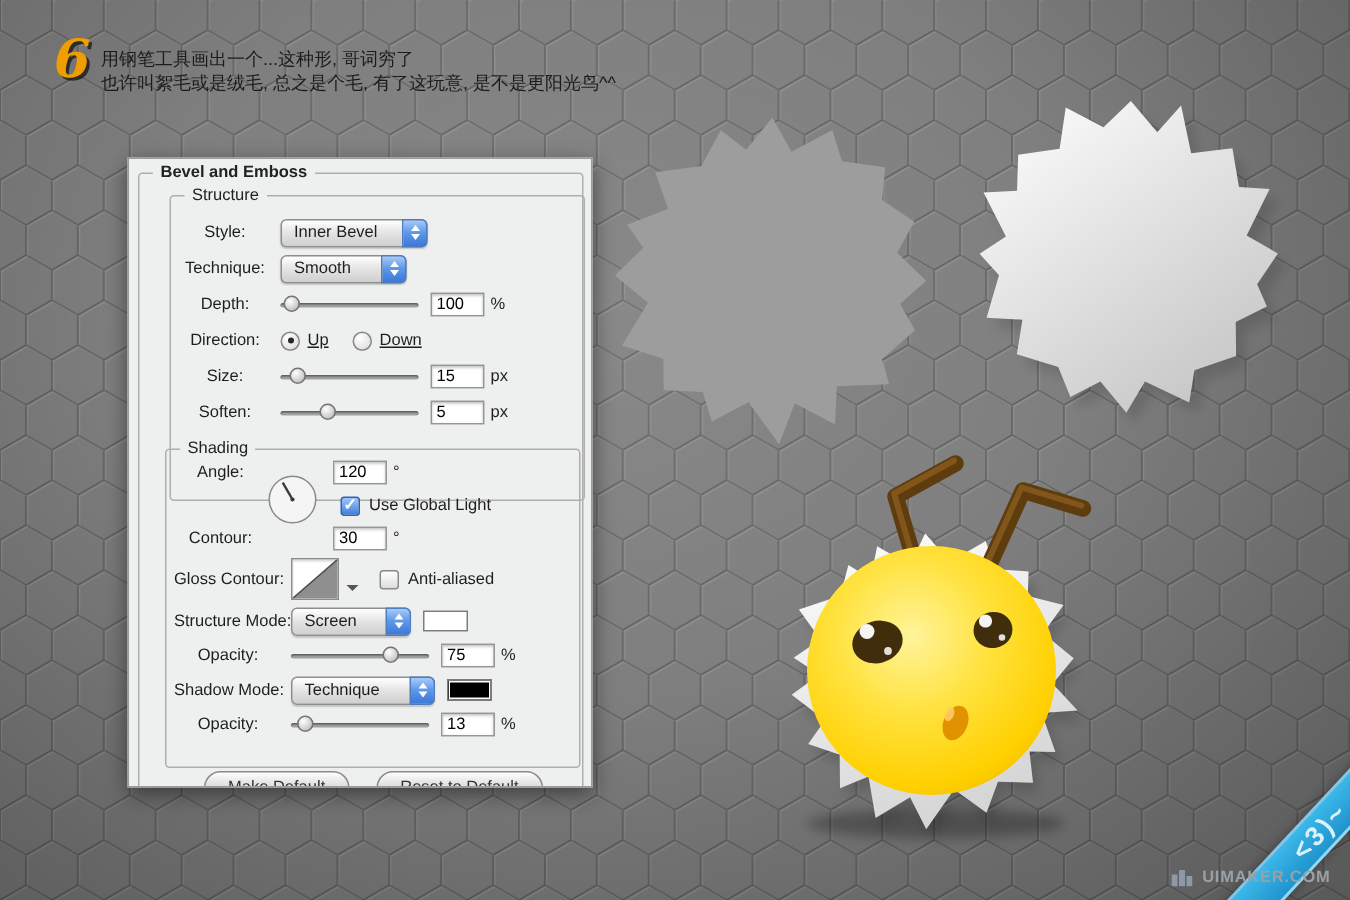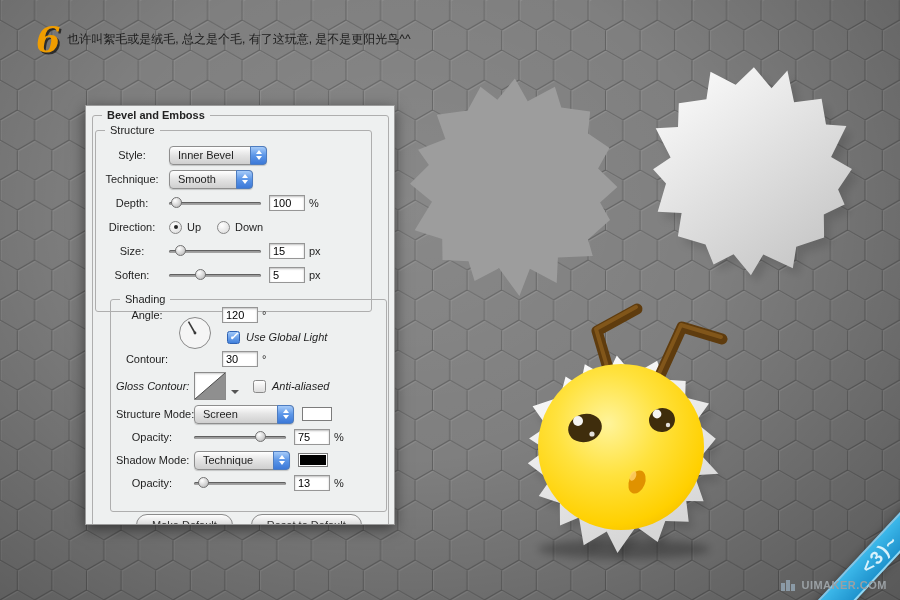--- a/index.html
+++ b/index.html
@@ -15,21 +15,21 @@
   .t-lines{font-size:12px;line-height:15.5px;padding-top:8px;}
   .code{font-family:"Liberation Mono",monospace;font-size:11.5px;}
   .red{color:#8a2717;}
   
   .dialog{position:absolute;left:85px;top:105px;width:310px;height:420px;background:#eef0f0;
     border:1px solid #9a9a9a;box-shadow:0 4px 14px rgba(0,0,0,0.5);overflow:hidden;font-size:11px;color:#1e1e1e;}
   .group{position:absolute;border:1px solid #aeaeae;border-radius:3px;}
   .group-title{position:absolute;top:-7px;left:9px;background:#eef0f0;padding:0 5px;font-size:11px;color:#222;white-space:nowrap;}
   .group-title.bold{font-weight:bold;}
   .outer{left:6px;top:9px;width:297px;height:440px;}
-  .structure-box{left:2px;top:14px;width:277px;height:182px;padding:12px 4px 0 5px;}
+  .structure-box{left:20px;top:14px;width:277px;height:204px;padding:12px 4px 0 5px;}
   .shading-box{left:17px;top:183px;width:277px;height:213px;padding:4px 4px 0 5px;}
   .row{display:flex;align-items:center;height:24px;}
   .shading-box .row{height:22px;}
   .lbl{width:62px;text-align:center;margin-right:6px;flex:none;white-space:nowrap;}
   .lbl.w72{width:72px;}
   .mac-select{height:19px;border:1px solid #8e8e8e;border-radius:4px;position:relative;flex:none;
     background:linear-gradient(#ffffff,#e4e4e4 48%,#cfcfcf);display:flex;align-items:center;
     padding:0 22px 0 8px;box-shadow:0 1px 1px rgba(0,0,0,0.18);}
   .sel-text{white-space:nowrap;overflow:hidden;}
   .stepper{position:absolute;right:-1px;top:-1px;bottom:-1px;width:17px;border-radius:0 4px 4px 0;
@@ -41,29 +41,29 @@
   .groove{position:absolute;left:0;right:0;top:6px;height:3px;background:#a2a2a2;border-radius:2px;
     box-shadow:inset 0 1px 1px rgba(0,0,0,0.45);}
   .thumb{position:absolute;top:1px;width:11px;height:11px;margin-left:-5px;border-radius:50%;
     background:radial-gradient(circle at 35% 30%,#ffffff,#cdcdcd 65%,#9c9c9c);border:1px solid #737373;}
   .field{width:36px;height:16px;border:1px solid #969696;background:#fff;font-size:11px;
     font-family:"Liberation Sans",sans-serif;padding:0 3px;box-shadow:inset 0 1px 2px rgba(0,0,0,0.25);flex:none;}
   .unit{margin-left:4px;}
   .radio{width:13px;height:13px;border-radius:50%;border:1px solid #878787;flex:none;
     background:radial-gradient(circle at 35% 30%,#fff,#d8d8d8);display:inline-block;position:relative;margin-right:5px;}
   .radio.checked::after{content:"";position:absolute;left:3.5px;top:3.5px;width:4px;height:4px;border-radius:50%;background:#262626;}
-  .radio-lbl{margin-right:16px;}
+  .radio-lbl{margin-right:16px;text-decoration:underline;}
   .checkbox{width:13px;height:13px;border:1px solid #8a8a8a;border-radius:2.5px;flex:none;
     background:linear-gradient(#fff,#ddd);display:inline-flex;align-items:center;justify-content:center;margin-right:6px;}
   .checkbox.checked{background:linear-gradient(#9ec7f9,#3f7fdc);border-color:#2f63b4;color:#fff;font-weight:bold;}
   .checkbox.checked::after{content:"✓";font-size:11px;margin-top:-1px;}
   .spacer38{width:38px;flex:none;}
-  .cb-row{margin-left:111px;font-style:italic;}
+  .cb-row{margin-left:111px;}
   .dial{position:absolute;left:66px;top:15px;width:36px;height:36px;}
-  .contour-row{height:32px !important;font-style:italic;}
+  .contour-row{height:32px !important;}
   .contour-well{width:32px;height:28px;border:1px solid #8b8b8b;background:#fff;flex:none;
     box-shadow:inset 0 1px 2px rgba(0,0,0,0.2);}
   .contour-arrow{width:0;height:0;border:4px solid transparent;border-top-color:#555;margin:16px 0 0 5px;flex:none;}
   .swatch{width:30px;height:14px;border:1px solid #7c7c7c;box-shadow:inset 0 0 0 1px #fff;margin-left:8px;flex:none;}
   .btn-row{position:absolute;left:50px;top:408px;display:flex;gap:18px;}
   .mac-btn{height:22px;border:1px solid #8b8b8b;border-radius:11px;padding:0 15px;font-size:11px;color:#333;
     background:linear-gradient(#fefefe,#dadada 50%,#c9c9c9);display:flex;align-items:center;
     box-shadow:0 1px 1px rgba(0,0,0,0.25);}
   .art{position:absolute;left:0;top:0;}
   
@@ -132,20 +132,21 @@
   </g>
   <g>
     <ellipse cx="637" cy="482" rx="8" ry="12" transform="rotate(22 637 482)" fill="#e09200"></ellipse>
     <ellipse cx="633" cy="476" rx="3" ry="5" transform="rotate(22 633 476)" fill="#ffcf66" opacity="0.85"></ellipse>
   </g>
 </svg>
 
 <div class="tutorial">
   <span class="step-num">6</span>
   <div class="t-lines">
+    <div><span>用钢笔工具画出一个...这种形, 哥词穷了</span></div>
     <div><span>也许叫絮毛或是绒毛, 总之是个毛, 有了这玩意, 是不是更阳光鸟^^</span></div>
   </div>
 </div>
 
 <div class="dialog">
   <div class="group outer">
     <span class="group-title bold">Bevel and Emboss</span>
 
     <div class="group structure-box">
       <span class="group-title">Structure</span>
@@ -249,21 +250,21 @@
               <path d="M0 26 L30 0" stroke="#4a4a4a" fill="none"></path>
             </svg>
         </div>
         <span class="contour-arrow"></span>
         <span class="checkbox" style="margin-left:14px"></span>
         <span>Anti-aliased</span>
       </div>
 
       <div class="row" style="height:24px">
         <span class="lbl w72">Structure Mode:</span>
-        <div class="mac-select" style="width:100px">
+        <div class="mac-select" style="width:80px">
           <span class="sel-text">Screen</span>
           <span class="stepper">
               <i class="tri-up"></i>
               <i class="tri-dn"></i>
             </span>
         </div>
         <span class="swatch" style="background: rgb(255, 255, 255);"></span>
       </div>
 
       <div class="row">

